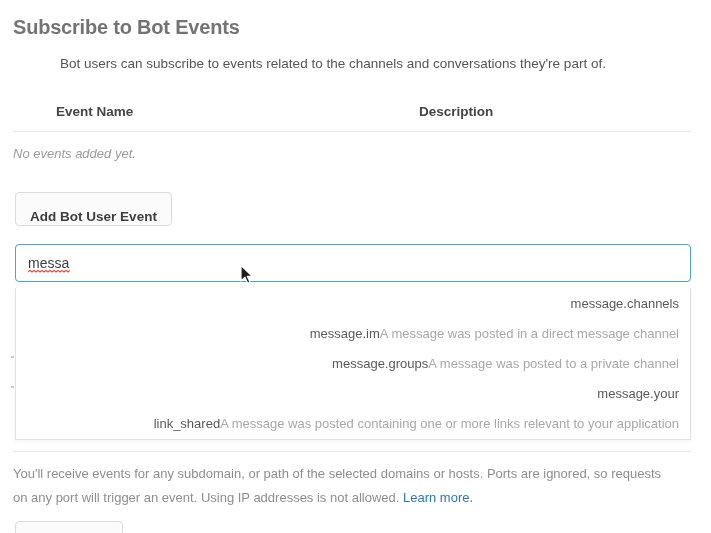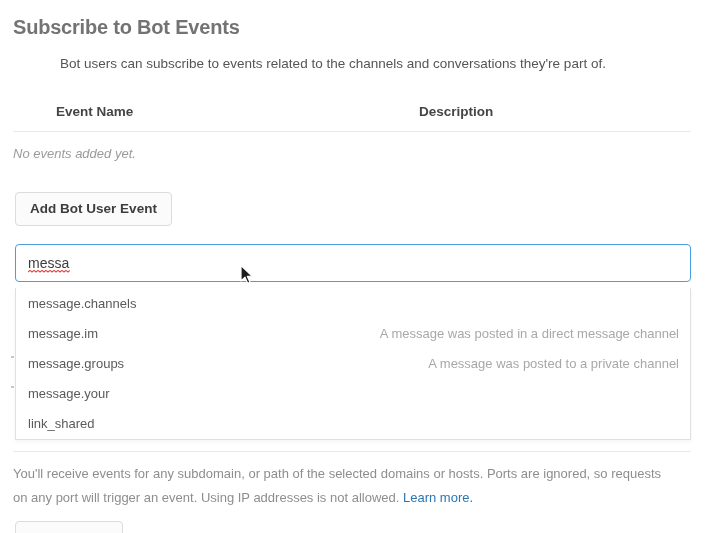--- a/index.html
+++ b/index.html
@@ -94,21 +94,21 @@
     box-sizing: border-box;
     border: 1px solid #dcdcdc;
     border-radius: 4px;
     background: #fbfbfb;
     color: #3d3d3d;
     font-family: "Liberation Sans", sans-serif;
     font-size: 13.5px;
     font-weight: bold;
     line-height: 32px;
     text-align: center;
-    padding: 0;
+    padding: 8px;
     cursor: pointer;
   }
 
   
   .bg-hint {
     position: absolute;
     left: 11px;
     width: 3px;
     height: 2px;
     background: #c9c9c9;
@@ -163,21 +163,21 @@
     border-top: none;
     background: #ffffff;
     box-shadow: 0 2px 4px rgba(0,0,0,0.04);
     overflow: hidden;
   }
   .suggestion-row {
     position: relative;
     height: 30px;
     display: flex;
     align-items: center;
-    justify-content: space-between;
+    justify-content: flex-end;
     padding: 0 11px 0 12px;
     cursor: pointer;
   }
   .suggestion-name {
     font-size: 13px;
     color: #5a5a5a;
     white-space: nowrap;
   }
   .suggestion-desc {
     font-size: 13px;
@@ -268,20 +268,21 @@
     </div>
     <div class="suggestion-row">
       <span class="suggestion-name">message.groups</span>
       <span class="suggestion-desc">A message was posted to a private channel</span>
     </div>
     <div class="suggestion-row">
       <span class="suggestion-name">message.your</span>
     </div>
     <div class="suggestion-row">
       <span class="suggestion-name">link_shared</span>
+      <span class="suggestion-desc">A message was posted containing one or more links relevant to your application</span>
     </div>
   </div>
 
   <div class="footer-divider"></div>
   <div class="footer-note"><span>You'll receive events for any subdomain, or path of the selected domains or hosts. Ports are ignored, so requests on any port will trigger an event. Using IP addresses is not allowed. </span><a class="footer-link" href="#">Learn more.</a></div>
 
   <button class="footer-button"></button>
 
   <svg class="mouse-cursor" viewBox="0 0 16 22">
     <path d="M2 1.5 L2 17 L6 13.2 L8.6 19.2 L11 18.2 L8.4 12.4 L13.3 12.2 Z" fill="#1d1d1d" stroke="#ffffff" stroke-width="1.2" stroke-linejoin="round"></path>

